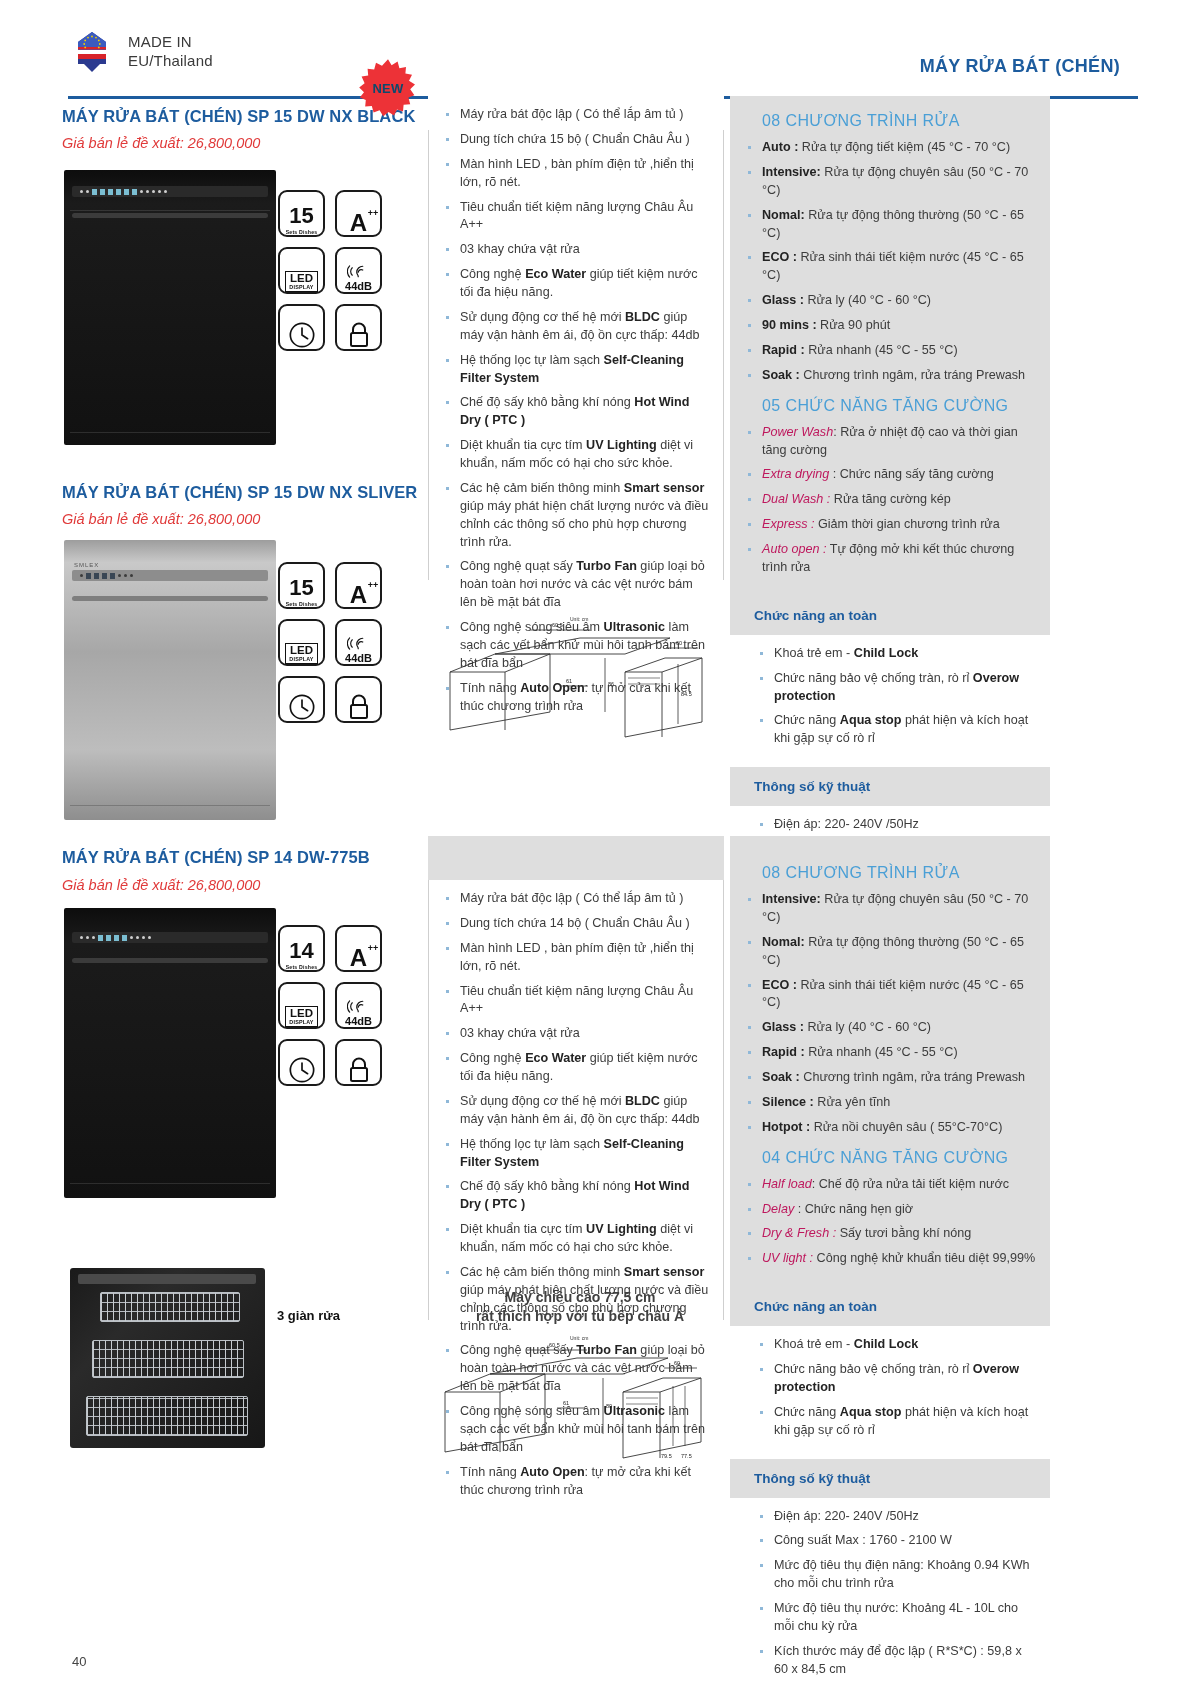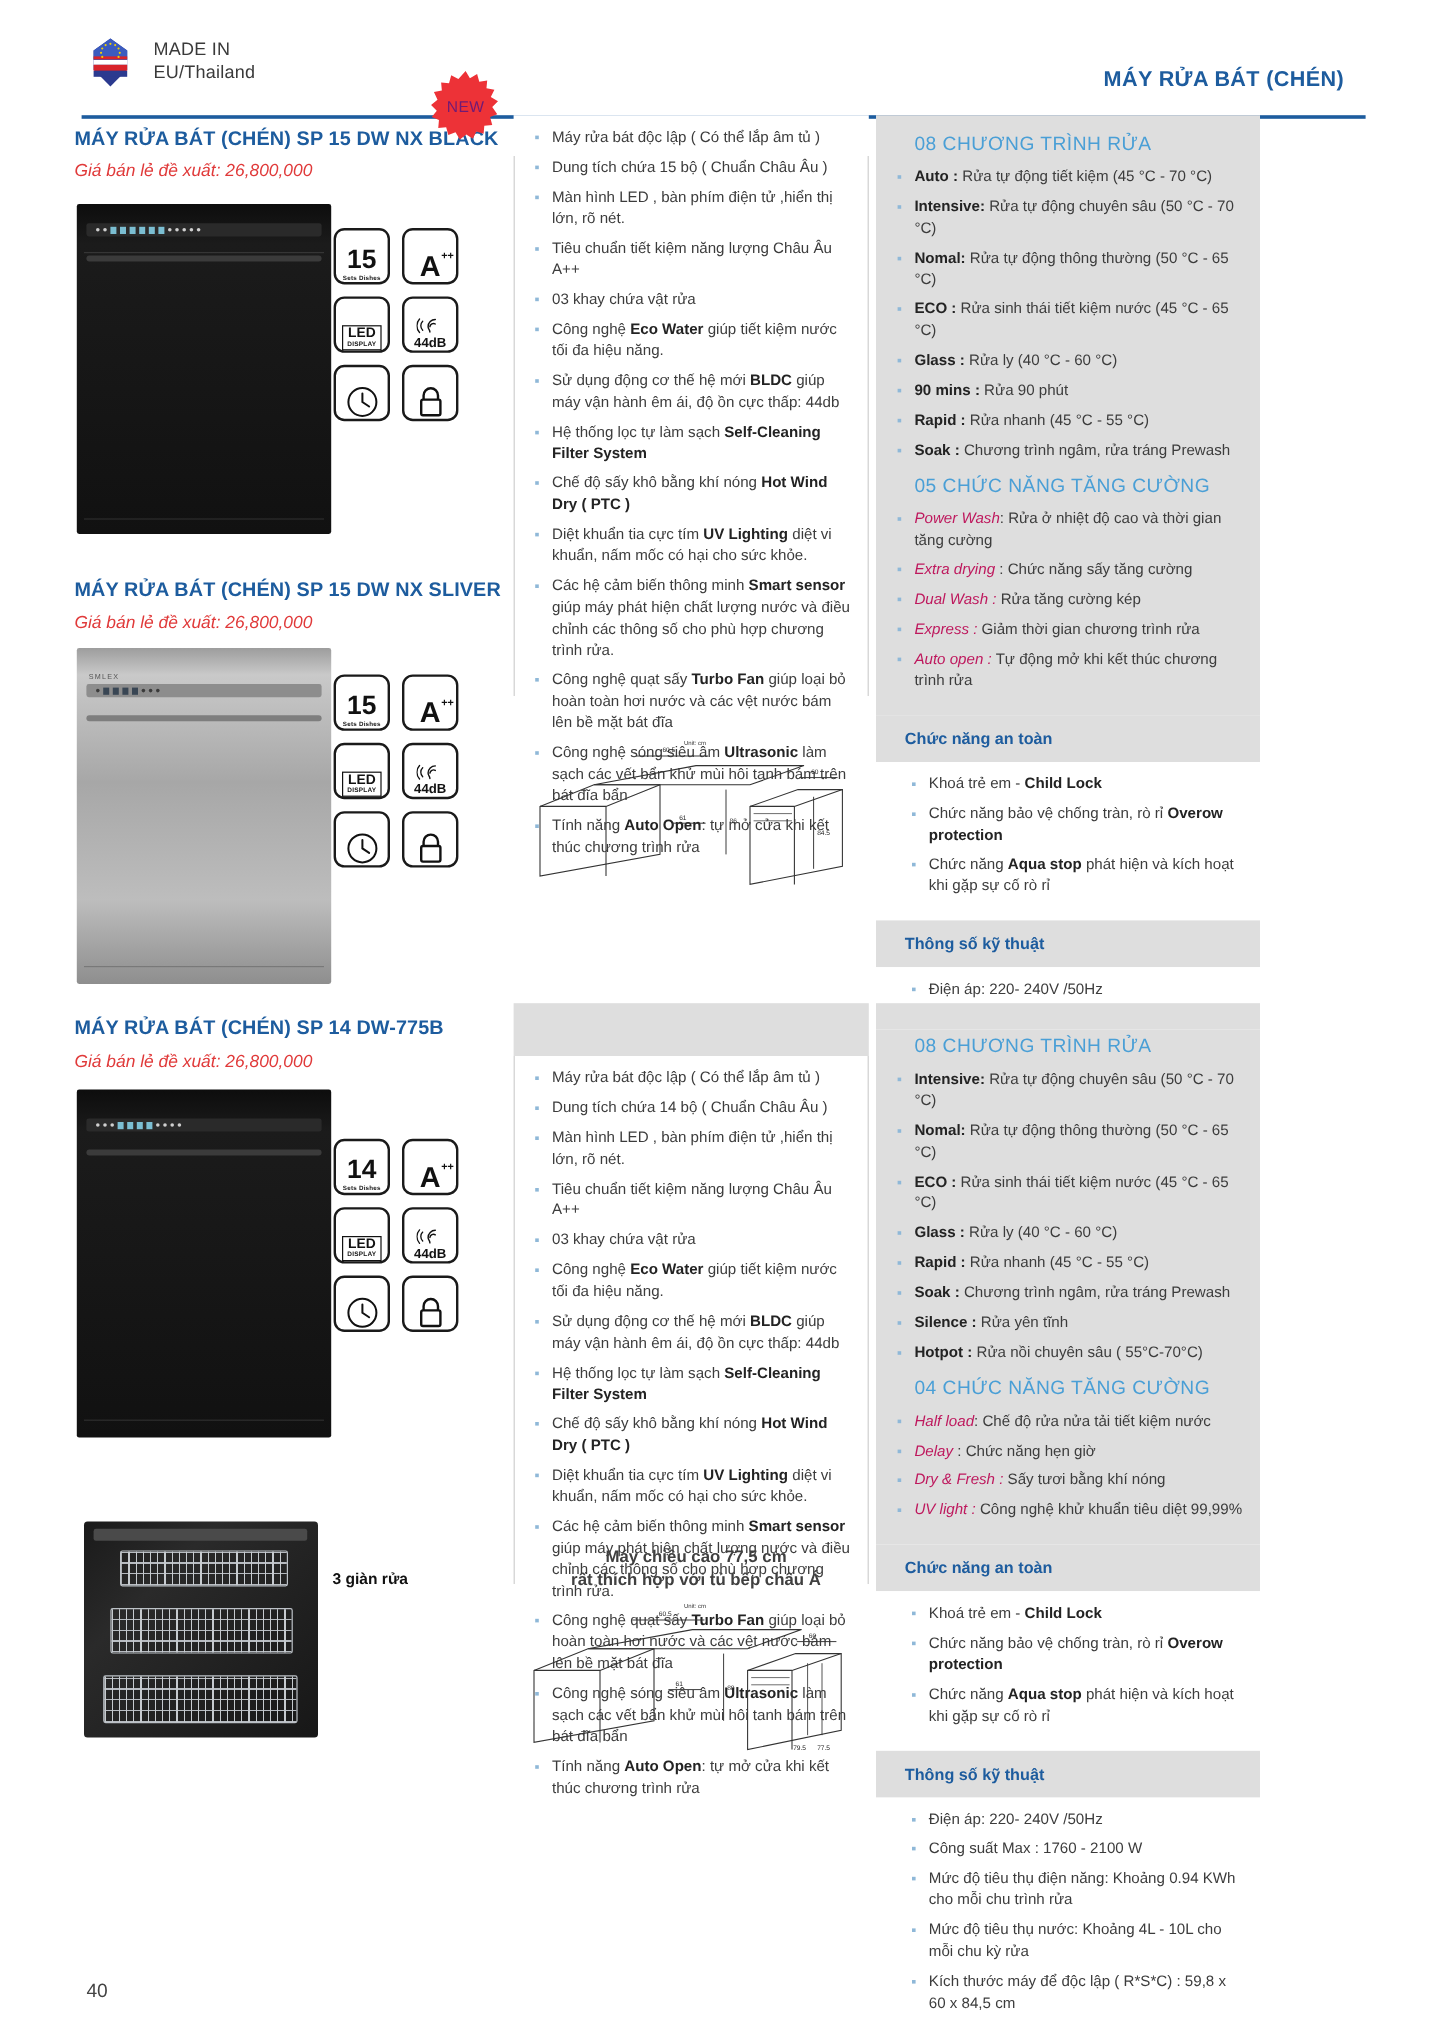--- a/index.html
+++ b/index.html
@@ -60,21 +60,21 @@
     z-index: 5;
   }
   .new-badge .star {
     position: absolute; inset: 0;
   }
   .new-badge span {
     position: absolute;
     left: 0; top: 0;
     width: 60px; height: 60px;
     display: flex; align-items: center; justify-content: center;
-    color: #701a75; font-size: 13px; font-weight: normal;
+    color: #0c4a6e; font-size: 13px; font-weight: bold;
     letter-spacing: .3px;
   }
 
   
   .prod-title {
     position: absolute;
     font-size: 16.5px;
     font-weight: bold;
     color: #1d5c9e;
     letter-spacing: .1px;
@@ -238,21 +238,21 @@
     font-size: 14px;
     font-weight: bold;
     color: #404040;
     line-height: 1.35;
     width: 300px;
   }
 
   .page-num {
     position: absolute;
     left: 72px; bottom: 28px;
-    font-size: 16px;
+    font-size: 13px;
     color: #444;
   }
   .vline {
     position: absolute;
     width: 1px;
     background: #cfcfcf;
   }
 </style>
 </head>
 <body>
@@ -528,21 +528,21 @@
         <span class="dw-seg"></span>
       <span class="dw-dot"></span>
         <span class="dw-dot"></span>
         <span class="dw-dot"></span>
         <span class="dw-dot"></span>
     </div>
     <div class="dw-handle" style="top:50px;"></div>
     <div class="dw-door-line" style="top:275px;"></div>
   </div>
 
-  <div class="badges" style="left:278px; top:949px;">
+  <div class="badges" style="left:278px; top:925px;">
     <div class="badge">
       <span class="big-num">14</span>
       <span class="sub-lbl">Sets Dishes</span>
     </div>
     <div class="badge">
       <span class="a-letter">
         <span>A</span><sup>++</sup>
       </span>
     </div>
     <div class="badge">

